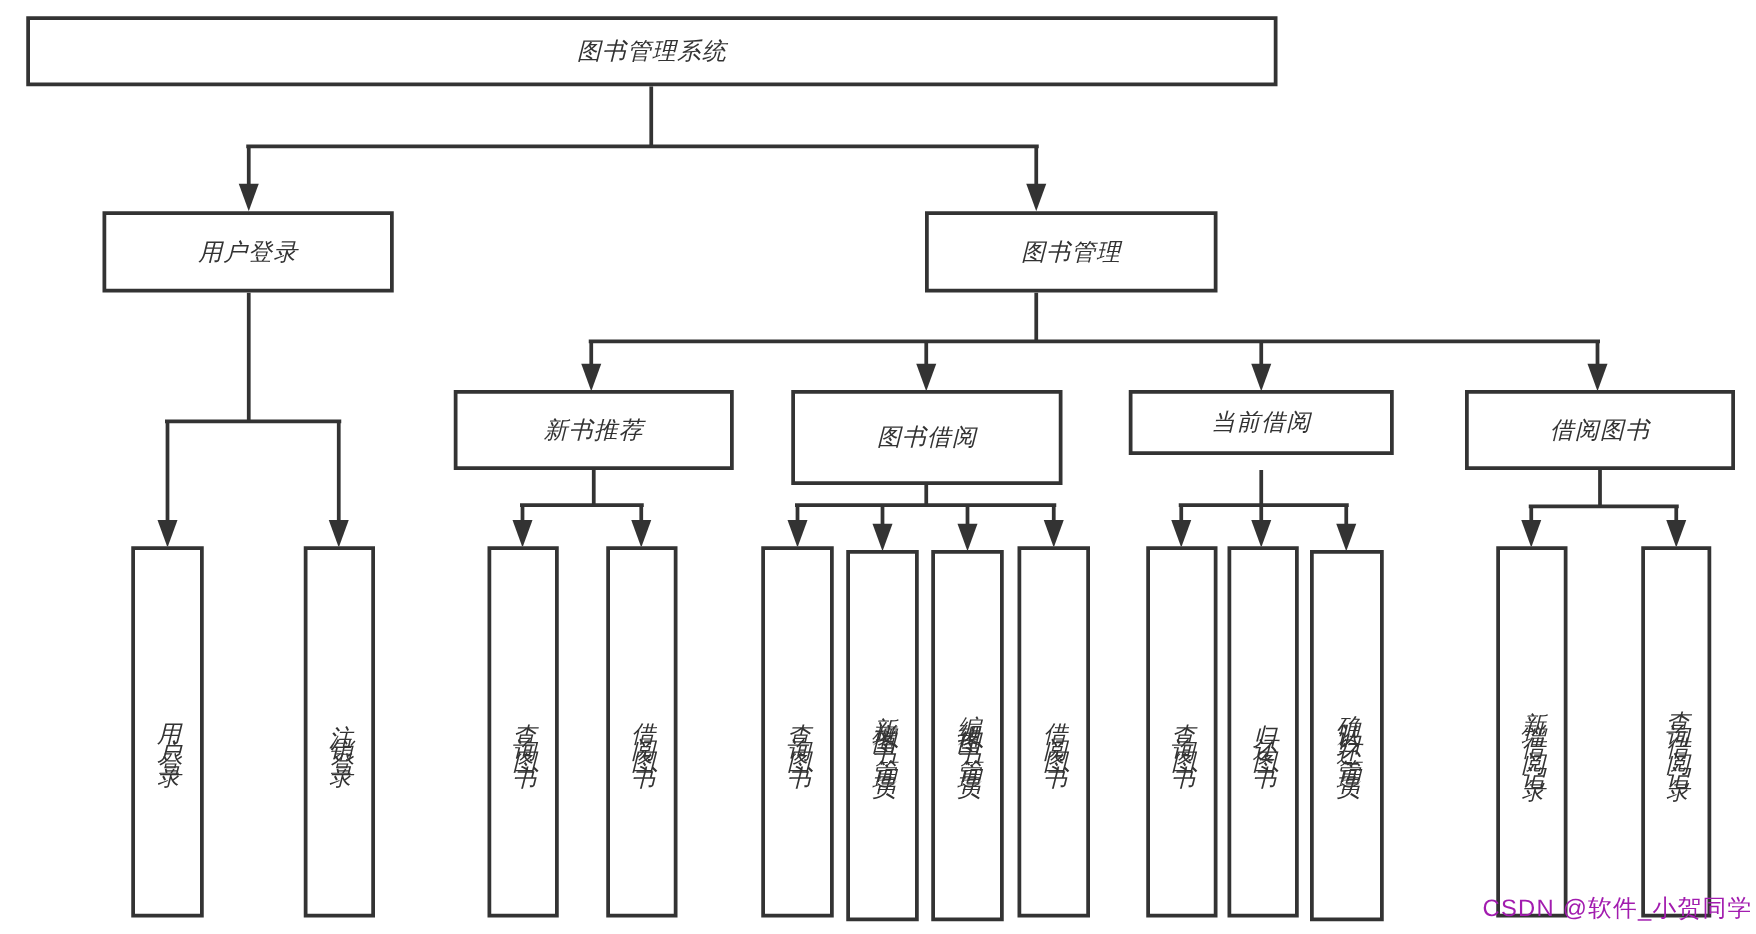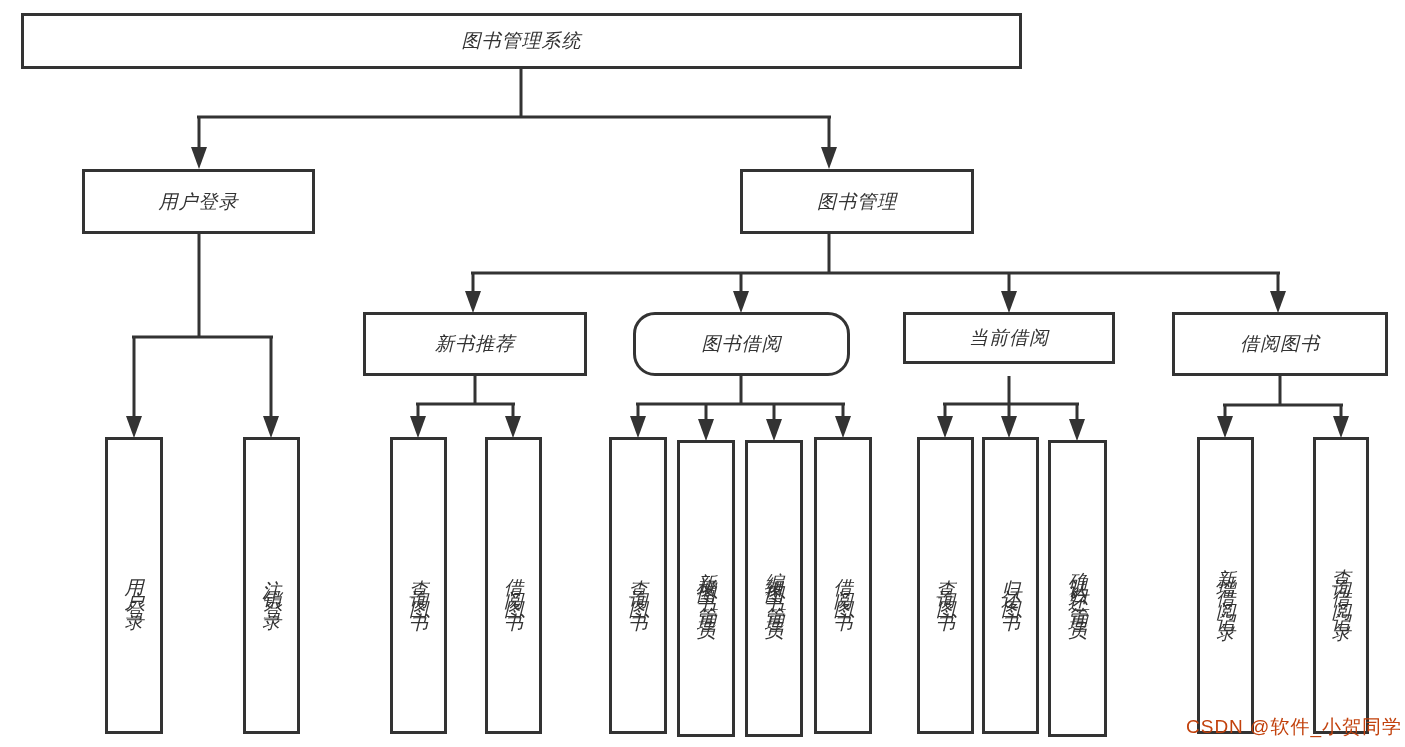--- a/index.html
+++ b/index.html
@@ -41,21 +41,21 @@
     letter-spacing: 11px;
     white-space: normal;
   }
   .vert.long .label { letter-spacing: 7px; }
   .watermark {
     position: absolute;
     left: 1186px;
     top: 714px;
     z-index: 5;
     font-size: 19px;
-    color: #c2410c;
+    color: #a21caf;
     letter-spacing: 1px;
     white-space: nowrap;
   }
 </style>
 </head>
 <body>
 
 <div class="stage">
 
   <svg class="connector-layer" viewBox="0 0 1405 747" xmlns="http://www.w3.org/2000/svg">
@@ -141,21 +141,21 @@
   <div class="node" style="left:82px; top:169px; width:233px; height:65px;">
     <span class="label">用户登录</span>
   </div>
   <div class="node" style="left:712px; top:169px; width:234px; height:65px;margin-left:28px;">
     <span class="label">图书管理</span>
   </div>
 
   <div class="node" style="left:363px; top:312px; width:224px; height:64px;">
     <span class="label">新书推荐</span>
   </div>
-  <div class="node" style="left:633px; top:312px; width:217px; height:64px;border-radius:22px;">
+  <div class="node" style="left:633px; top:312px; width:217px; height:76px;">
     <span class="label">图书借阅</span>
   </div>
   <div class="node" style="left:903px; top:312px; width:212px; height:52px;">
     <span class="label">当前借阅</span>
   </div>
   <div class="node" style="left:1172px; top:312px; width:216px; height:64px;">
     <span class="label">借阅图书</span>
   </div>
 
   <div class="node vert" style="left:105px; top:437px; width:58px; height:297px;">

